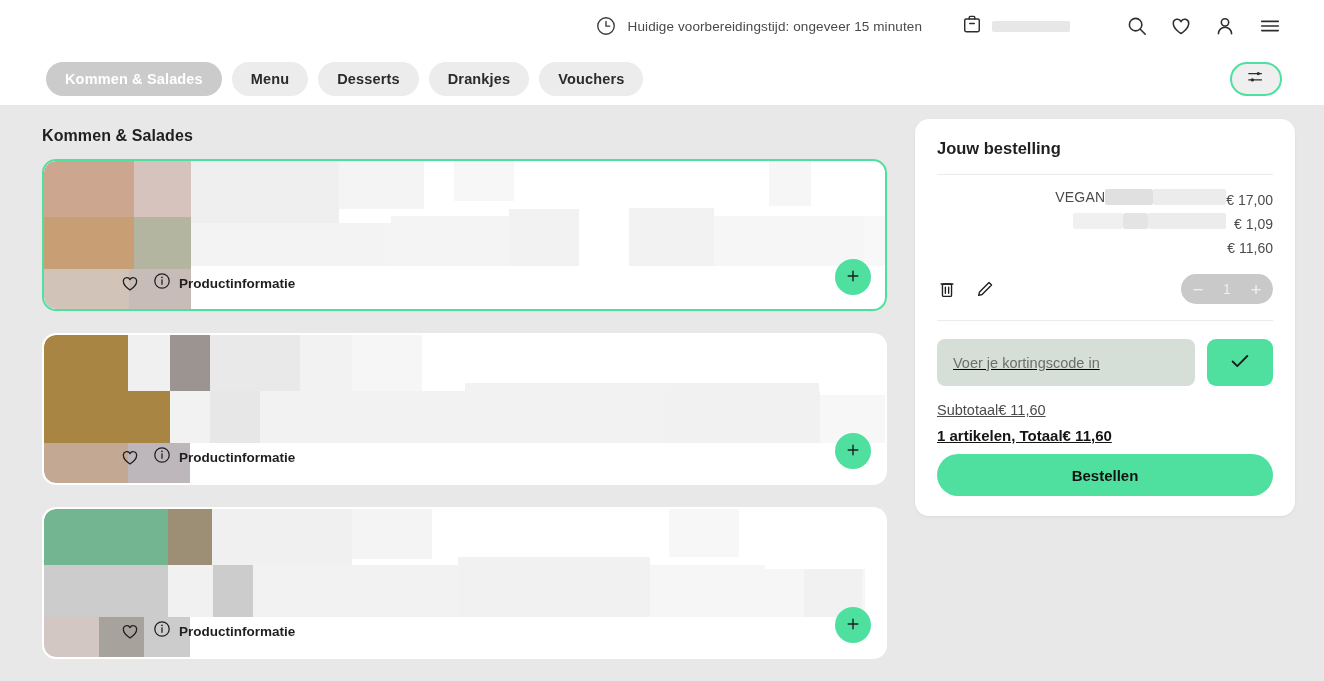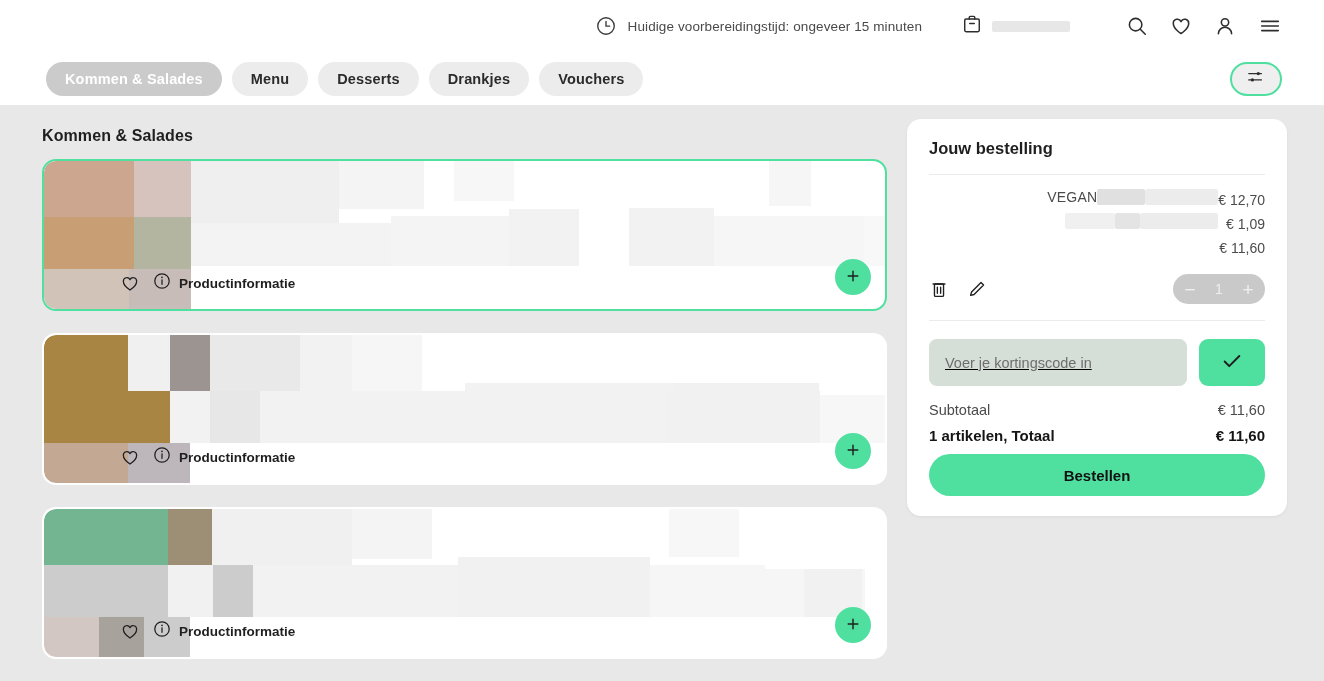--- a/index.html
+++ b/index.html
@@ -87,20 +87,21 @@
     width: 36px; height: 36px; border-radius: 50%;
     background: #4fe0a0; border: none; cursor: pointer;
     display: flex; align-items: center; justify-content: center;
   }
 
   
   .cart {
     width: 380px; flex: none; background: #ffffff;
     border-radius: 14px; padding: 20px 22px 20px 22px;
     box-shadow: 0 1px 3px rgba(0,0,0,.06);
+    margin-left: 8px;
   }
   .cart-head { display: flex; align-items: center; justify-content: space-between; }
   .cart-title { font-size: 16.5px; font-weight: 700; color: #1f1f1f; }
   .group-btn {
     display: flex; align-items: center; gap: 8px;
     border: 1px solid #e2e2e2; background: #fff; cursor: pointer;
     border-radius: 18px; padding: 7px 16px 7px 12px;
   }
   .group-label { color: #4fe0a0; font-size: 14.5px; font-weight: 700; }
   .divider { height: 1px; background: #ebebeb; margin: 16px 0 0 0; }
@@ -130,21 +131,21 @@
     background: #d5ded7; padding: 0 16px; font-size: 14.5px;
     color: #5f5f5f; font-family: inherit;
   }
   .promo-input::placeholder { color: #6e6e6e; }
   .promo-ok {
     width: 66px; height: 47px; border-radius: 9px; background: #4fe0a0;
     border: none; cursor: pointer; display: flex; align-items: center; justify-content: center;
   }
 
   .totals { margin-top: 16px; }
-  .tot-row { display: flex; justify-content: space-between; align-items: baseline; }
+  .tot-row { display: flex; align-items: baseline; text-decoration: underline; }
   .tot-row.sub { font-size: 14.5px; color: #4b4b4b; }
   .tot-row.grand { font-size: 15px; font-weight: 700; color: #151515; margin-top: 9px; }
   .points-row { display: flex; align-items: center; justify-content: flex-end; gap: 4px; margin-top: 10px; }
   .points-label { font-size: 12.5px; color: #6f6f6f; }
   .order-btn {
     width: 100%; height: 42px; margin-top: 10px; border: none; cursor: pointer;
     background: #4fe0a0; color: #121212; font-size: 15px; font-weight: 700;
     border-radius: 21px; font-family: inherit;
   }
 </style>
@@ -384,21 +385,21 @@
             <span class="redact" style="width:48px;height:16px;background:#e0e0e0;"></span>
             <span class="redact" style="width:73px;height:16px;background:#ececec;"></span>
           </div>
           <div class="item-line" style="margin-top:4px;">
             <span class="redact" style="width:50px;height:16px;background:#f0f0f0;margin-left:5px;"></span>
             <span class="redact" style="width:25px;height:16px;background:#e4e4e4;"></span>
             <span class="redact" style="width:78px;height:16px;background:#ececec;"></span>
           </div>
         </div>
         <div class="prices">
-          <div>€ 12,70</div>
+          <div>€ 17,00</div>
           <div>€ 1,09</div>
           <div>€ 11,60</div>
         </div>
       </div>
 
       <div class="item-actions">
         <div class="act-icons">
           <button class="icon-btn">
             <svg width="20" height="21" viewBox="0 0 22 23" fill="none" stroke="#1f1f1f" stroke-width="1.5" stroke-linecap="round">
               <path d="M4.5 5.5h13"></path>

